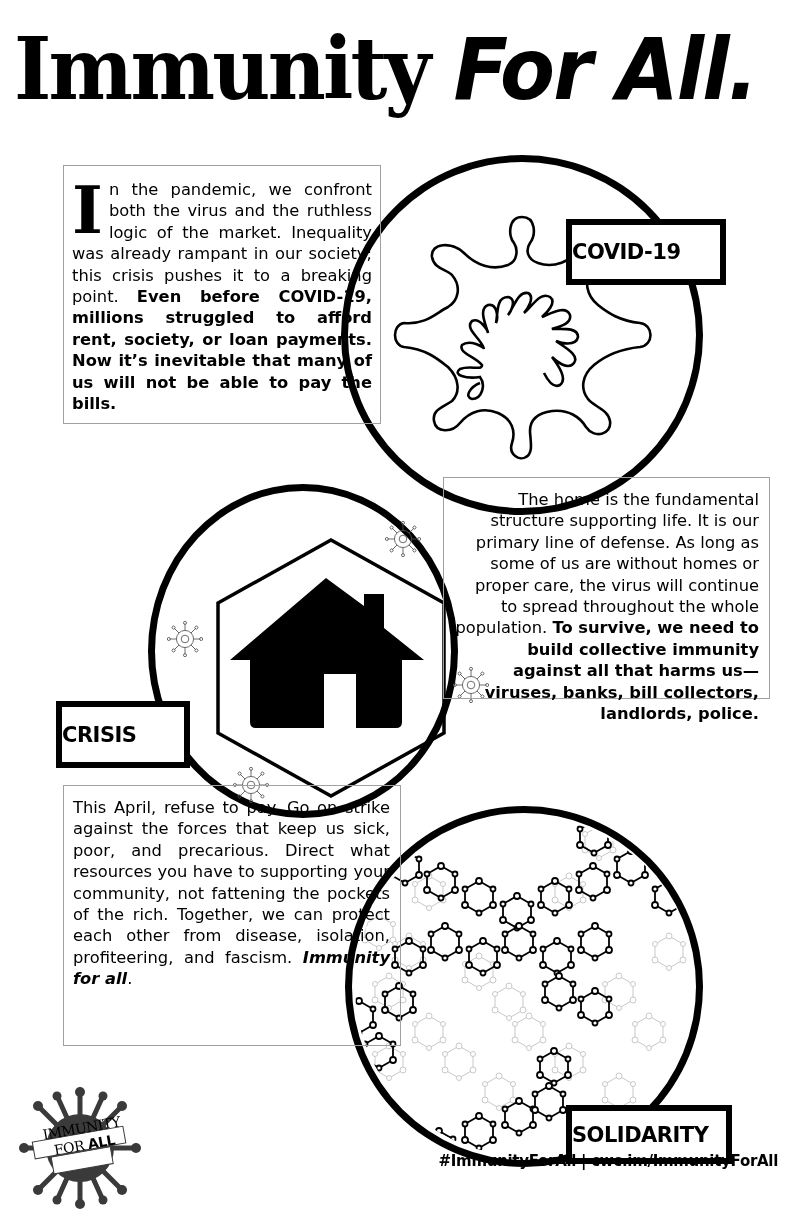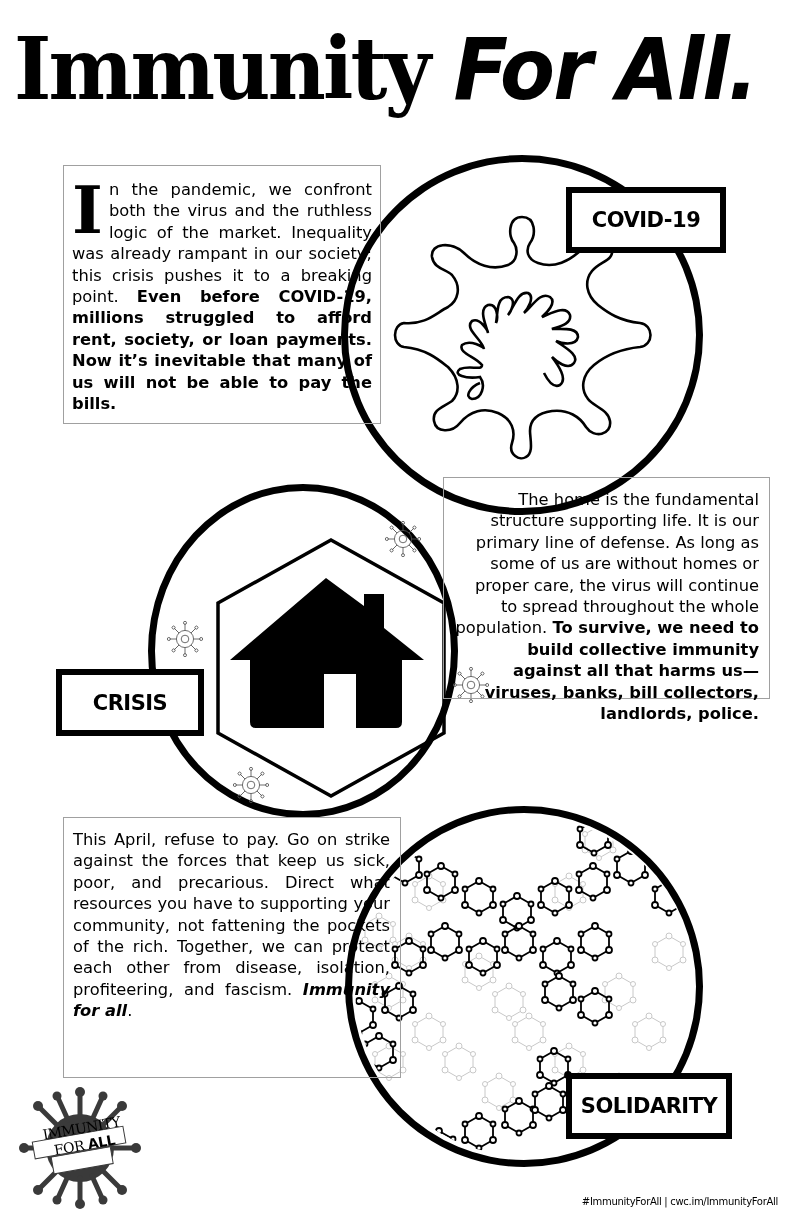--- a/index.html
+++ b/index.html
@@ -3,24 +3,24 @@
 <meta charset="utf-8">
 <style>
   html, body { margin: 0; padding: 0; background: #ffffff; }
   body { width: 792px; height: 1224px; position: relative; overflow: hidden; font-family: "DejaVu Sans", sans-serif; color: #000; }
   .title { position: absolute; left: 14px; top: 14px; width: 770px; font-family: "DejaVu Serif", serif; font-weight: 900; font-size: 86px; letter-spacing: -3px; line-height: 110px; white-space: nowrap; transform: scaleX(0.93); transform-origin: left top; }
   .title .it { font-family: "DejaVu Sans", sans-serif; font-style: italic; font-weight: 900; letter-spacing: -2px; }
   .ring { position: absolute; border-radius: 50%; border: 7px solid #000; background: #fff; box-sizing: border-box; }
   .textbox { position: absolute; border: 1px solid #a0a0a0; background: transparent; box-sizing: border-box; font-size: 16.3px; line-height: 21.4px; }
   .textbox p { margin: 0; }
   .b { font-weight: bold; }
-  .label { position: absolute; border: 6px solid #000; background: #fff; box-sizing: border-box; display: flex; align-items: center; justify-content: center; font-weight: bold; font-size: 21px; letter-spacing: -0.5px; }
+  .label { position: absolute; border: 6px solid #000; background: #fff; box-sizing: border-box; display: flex; align-items: center; justify-content: flex-start; font-weight: bold; font-size: 21px; letter-spacing: -0.5px; margin-top: 32px; }
   .label::before { content: ""; position: absolute; inset: 2px; border: 0; }
   svg { position: absolute; overflow: visible; }
-  .footer { position: absolute; right: 14px; top: 1196px; font-size: 10px; letter-spacing: -0.3px; }
+  .footer { position: absolute; right: 14px; top: 1152px; font-size: 15px; letter-spacing: -0.3px; font-weight: bold; }
   .dropcap { float: left; font-family: "DejaVu Serif", serif; font-weight: bold; font-size: 66px; line-height: 54px; margin: 4px 6px 0 0; }
 </style>
 </head>
 <body>
 
 <div class="title">
   <span>Immunity </span><span class="it">For All.</span>
 </div>
 
 <div class="ring" style="left:341px; top:155px; width:362px; height:360px;"></div>
@@ -113,21 +113,21 @@
       <use href="#sp" transform="rotate(315)"></use>
     </g>
 </svg>
 
 <div class="textbox" style="left:443px; top:477px; width:327px; height:222px; padding:11px 10px 8px 10px; text-align:right;">
   <p style="padding-left:0;">
     <span>The home is the fundamental structure supporting life. It is our primary line of defense. As long as some of us are without homes or proper care, the virus will continue to spread throughout the whole population. </span><span class="b">To survive, we need to build collective immunity against all that harms us—viruses, banks, bill collectors, landlords, police.</span>
   </p>
 </div>
 
-<div class="label" style="left:56px; top:669px; width:148px; height:67px;">
+<div class="label" style="left:56px; top:669px; width:134px; height:67px;">
   <span>CRISIS</span>
 </div>
 
 <div class="ring" style="left:345px; top:806px; width:358px; height:361px;"></div>
 
 <svg style="left:355px; top:816px;" width="340" height="340" viewBox="0 0 340 340">
   <defs>
     <clipPath id="cc">
         <circle cx="170" cy="170" r="170"></circle>
       </clipPath>
@@ -190,27 +190,27 @@
         <use href="#hx" x="-10" y="270"></use>
         <use href="#hx" x="30" y="300"></use>
         <use href="#hx" x="70" y="315"></use>
       <use href="#hx" x="110" y="300"></use>
         <use href="#hx" x="150" y="285"></use>
         <use href="#hx" x="180" y="270"></use>
     </g>
   </g>
 </svg>
 
-<div class="textbox" style="left:63px; top:785px; width:338px; height:261px; padding:11px 10px 8px 9px; text-align:justify;margin-top:32px;">
+<div class="textbox" style="left:63px; top:785px; width:338px; height:261px; padding:11px 10px 8px 9px; text-align:justify;">
   <p>
     <span>This April, refuse to pay. Go on strike against the forces that keep us sick, poor, and precarious. Direct what resources you have to supporting your community, not fattening the pockets of the rich. Together, we can protect each other from disease, isolation, profiteering, and fascism. </span><span class="b" style="font-style:italic;">Immunity for all</span><span>.</span>
   </p>
 </div>
 
-<div class="label" style="left:566px; top:1073px; width:166px; height:66px;">
+<div class="label" style="left:566px; top:1073px; width:166px; height:59px;">
   <span>SOLIDARITY</span>
 </div>
 
 <svg style="left:18px; top:1086px;" width="124" height="124" viewBox="-62 -62 124 124">
   <g fill="#3a3a3a" stroke="#3a3a3a">
     <circle r="34" stroke="none"></circle>
     <g stroke-width="5" stroke-linecap="round">
       <line x1="0" y1="-30" x2="0" y2="-54"></line>
         <line x1="0" y1="30" x2="0" y2="54"></line>
       <line x1="-30" y1="0" x2="-54" y2="0"></line>

